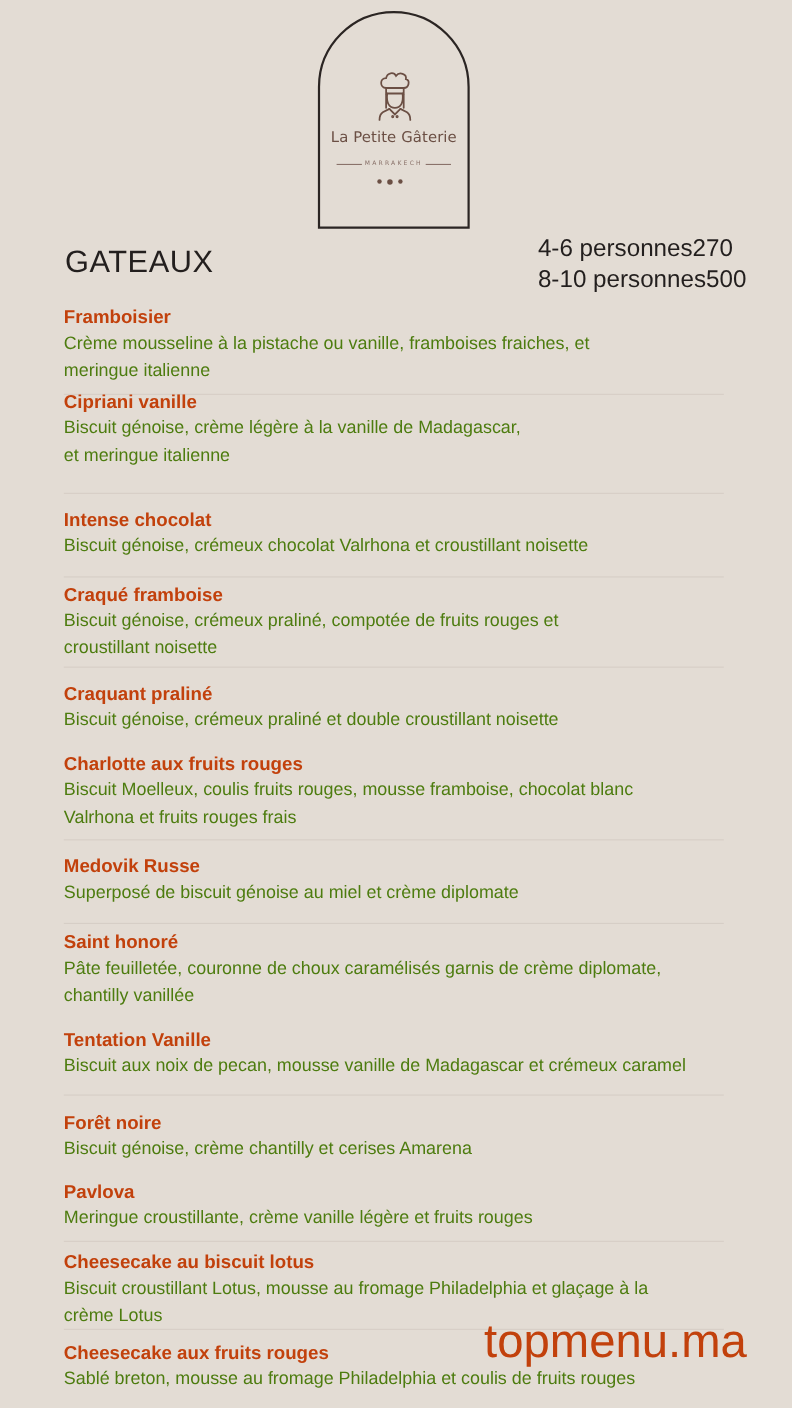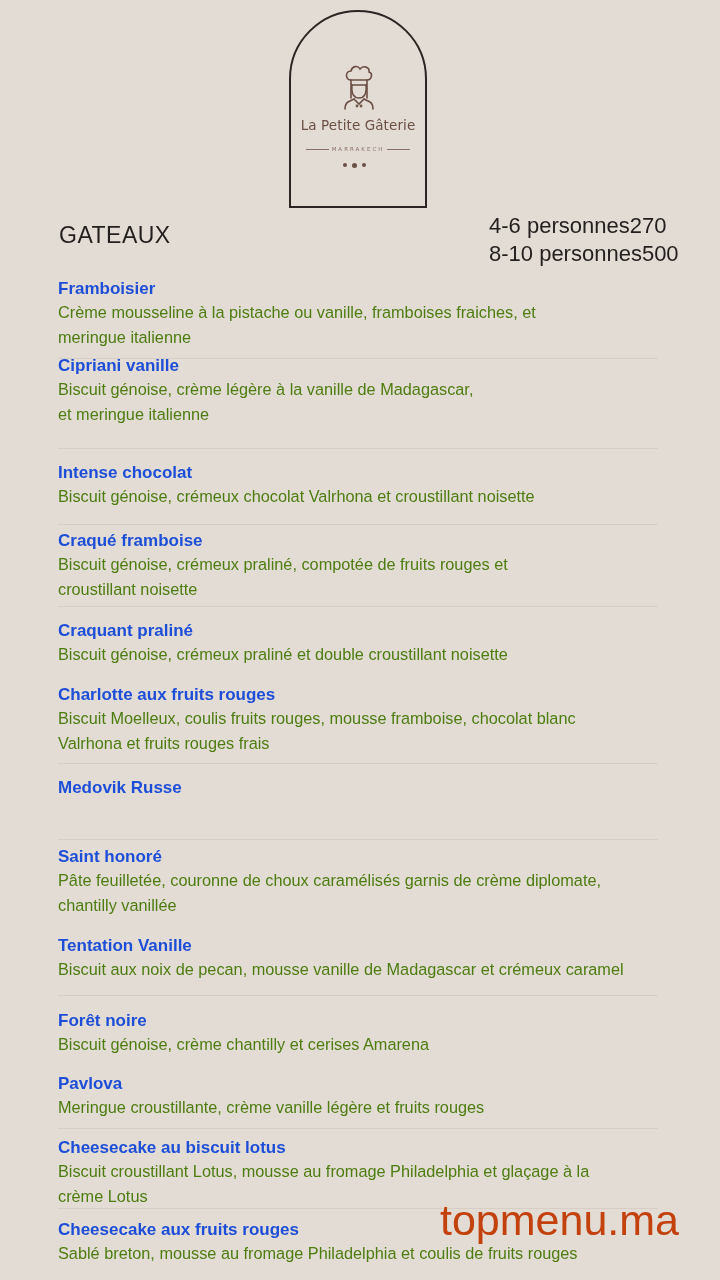--- a/index.html
+++ b/index.html
@@ -28,34 +28,34 @@
     display: flex; align-items: center; justify-content: center;
     font-size: 5.5px; color: #8a726a; letter-spacing: 2px;
   }
   .brand-city .line { flex: 1; height: 1px; background: #8a726a; margin: 0 3px; }
   .brand-dots { position: absolute; left: 343px; top: 163px; display: flex; gap: 5px; }
   .brand-dots span { width: 4px; height: 4px; border-radius: 50%; background: #6b4f44; display: block; }
   .brand-dots span.mid { width: 5px; height: 5px; margin-top: -0.5px; }
 
   .section-title {
     position: absolute; left: 59px; top: 222px;
-    font-family: "Liberation Sans", sans-serif; font-size: 23px; color: #231f1e;
+    font-family: "Liberation Sans", sans-serif; font-size: 28px; color: #231f1e;
     letter-spacing: 0.5px;
   }
   .pricing { position: absolute; left: 489px; top: 212px; width: 215px; }
   .price-row {
     display: flex; justify-content: flex-start;
     font-family: "Liberation Sans", sans-serif; font-size: 22px; color: #231f1e;
     height: 28px; line-height: 28px;
   }
   .items { position: absolute; left: 58px; top: 278px; width: 650px; }
   .item { position: absolute; left: 0; width: 650px; }
   .item-name {
     font-family: "Liberation Sans", sans-serif; font-weight: bold;
-    font-size: 17px; color: #1d4ed8; line-height: 22px;
+    font-size: 17px; color: #c2410c; line-height: 22px;
   }
   .item-desc {
     font-family: "Liberation Sans", sans-serif; font-size: 16.3px;
     color: #4d7c0f; line-height: 25px; white-space: pre-line;
   }
   .divider { position: absolute; left: 58px; width: 600px; height: 1px; background: #d6cec6; }
   .watermark {
     position: absolute; left: 440px; top: 1196px;
     font-family: "Liberation Sans", sans-serif; font-size: 43px; color: #c2410c;
     letter-spacing: 0px;
@@ -134,20 +134,21 @@
     <div class="item-name">Craquant praliné</div>
     <div class="item-desc">Biscuit génoise, crémeux praliné et double croustillant noisette</div>
   </div>
   <div class="item" style="top:406px">
     <div class="item-name">Charlotte aux fruits rouges</div>
     <div class="item-desc">Biscuit Moelleux, coulis fruits rouges, mousse framboise, chocolat blanc
 Valrhona et fruits rouges frais</div>
   </div>
   <div class="item" style="top:499px">
     <div class="item-name">Medovik Russe</div>
+    <div class="item-desc">Superposé de biscuit  génoise au miel et crème diplomate</div>
   </div>
   <div class="item" style="top:568px">
     <div class="item-name">Saint honoré</div>
     <div class="item-desc">Pâte feuilletée, couronne de choux caramélisés garnis de crème diplomate,
 chantilly vanillée</div>
   </div>
   <div class="item" style="top:657px">
     <div class="item-name">Tentation Vanille</div>
     <div class="item-desc">Biscuit aux noix de pecan, mousse vanille de Madagascar et crémeux caramel</div>
   </div>

